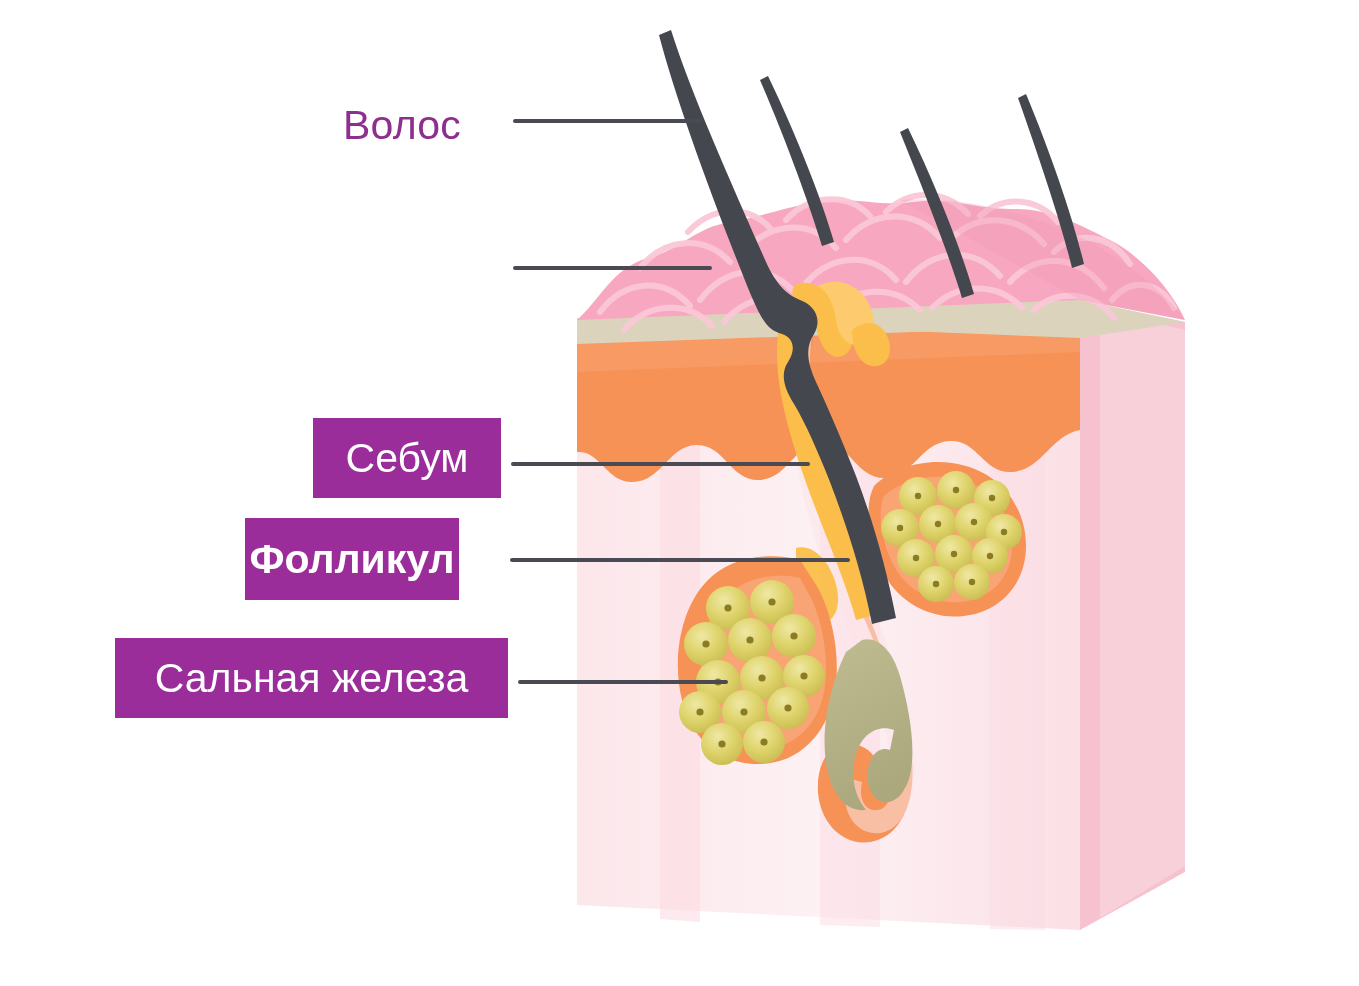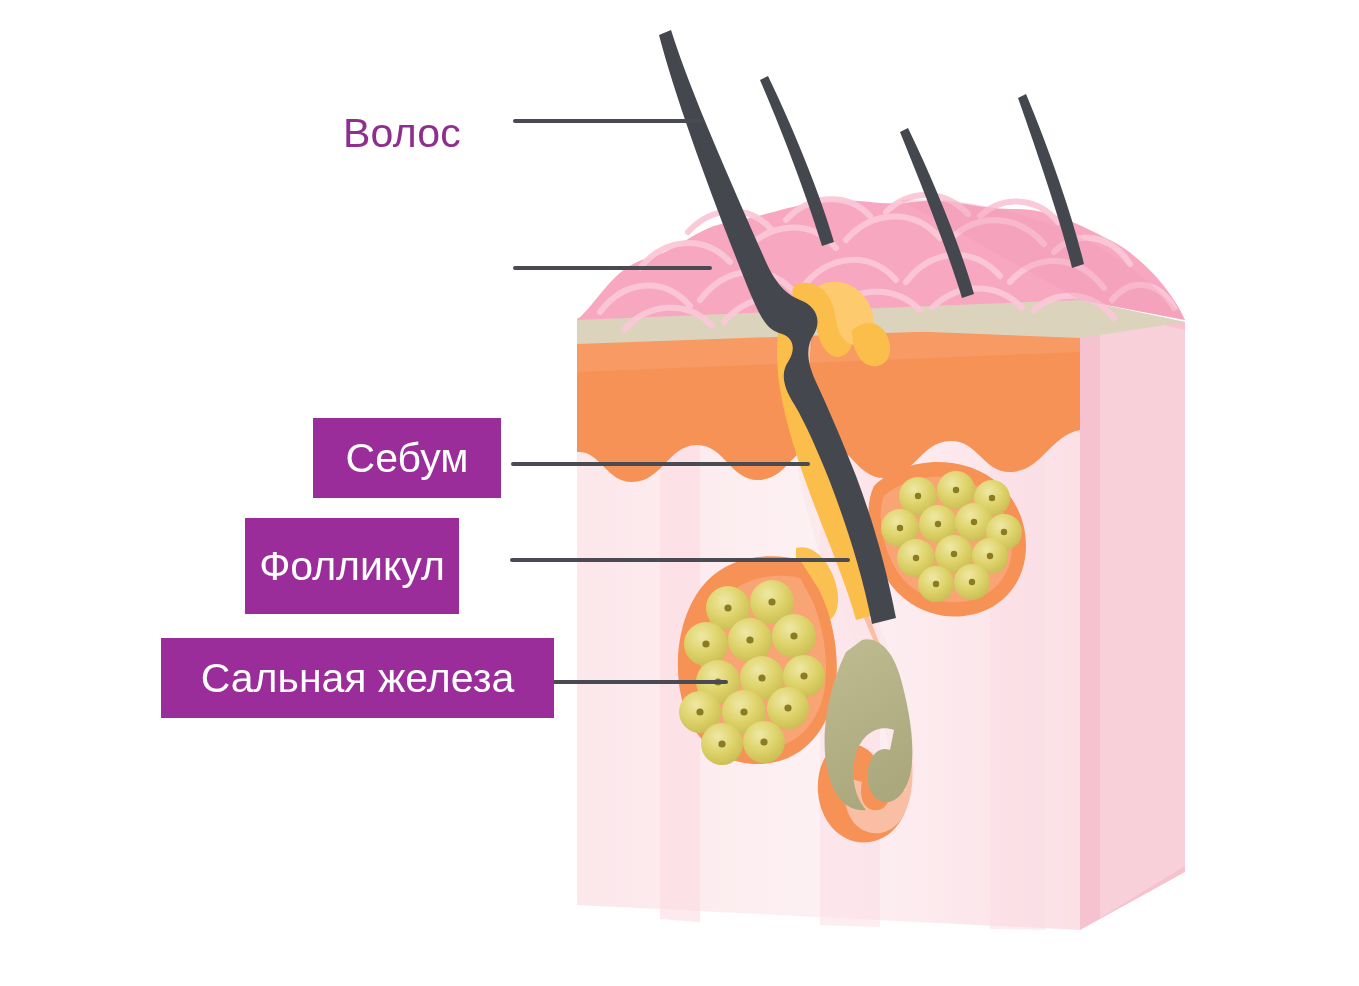--- a/index.html
+++ b/index.html
@@ -26,41 +26,40 @@
     height: 986px;
   }
   .label-plain {
     position: absolute;
     color: #8E2E8E;
     font-size: 41px;
     font-family: "Liberation Sans", sans-serif;
     font-weight: 400;
     white-space: nowrap;
     letter-spacing: 0.2px;
-    margin-top: 8px;
   }
   .label-box {
     position: absolute;
     background: #9B2D9B;
     color: #ffffff;
     font-size: 41px;
     font-family: "Liberation Sans", sans-serif;
     font-weight: 400;
     white-space: nowrap;
     display: flex;
     align-items: center;
     justify-content: center;
     box-sizing: border-box;
     padding: 16px 26px;
   }
   #lbl-volos   { left: 343px; top: 102px; }
   #lbl-poverh  { left: 63px;  top: 243px; }
   #box-sebum   { left: 313px; top: 418px; width: 188px; height: 80px; }
-  #box-follik  { left: 245px; top: 518px; width: 214px; height: 96px; }
-  #box-salnaya { left: 115px; top: 638px; width: 393px; height: 80px; margin-left: 46px; }
+  #box-follik  { left: 245px; top: 518px; width: 214px; height: 82px; font-weight: bold; }
+  #box-salnaya { left: 115px; top: 638px; width: 393px; height: 80px; }
 </style>
 </head>
 <body>
 
 <div id="stage">
 
   <svg id="figure-svg" viewBox="0 0 1359 986" xmlns="http://www.w3.org/2000/svg">
     <defs>
       <radialGradient id="cellGrad" cx="40%" cy="32%" r="72%">
         <stop offset="0%" stop-color="#EFE8A4"></stop>

